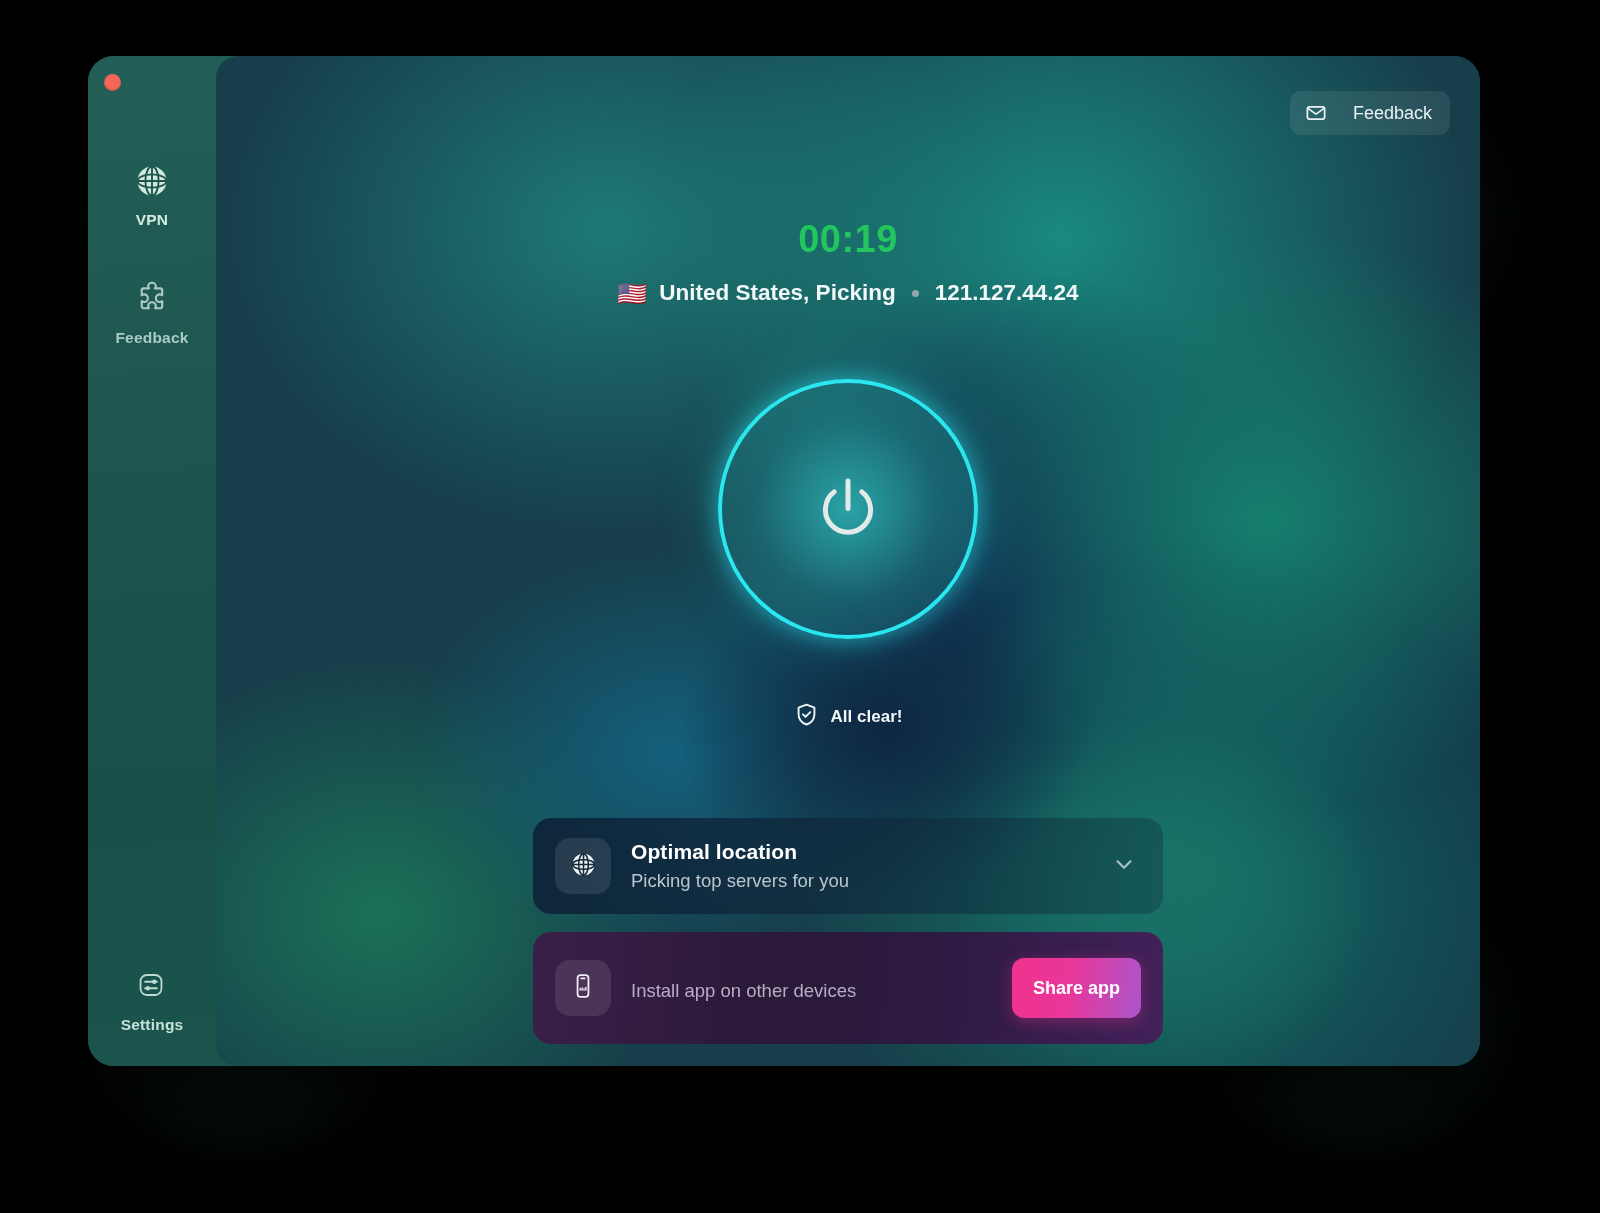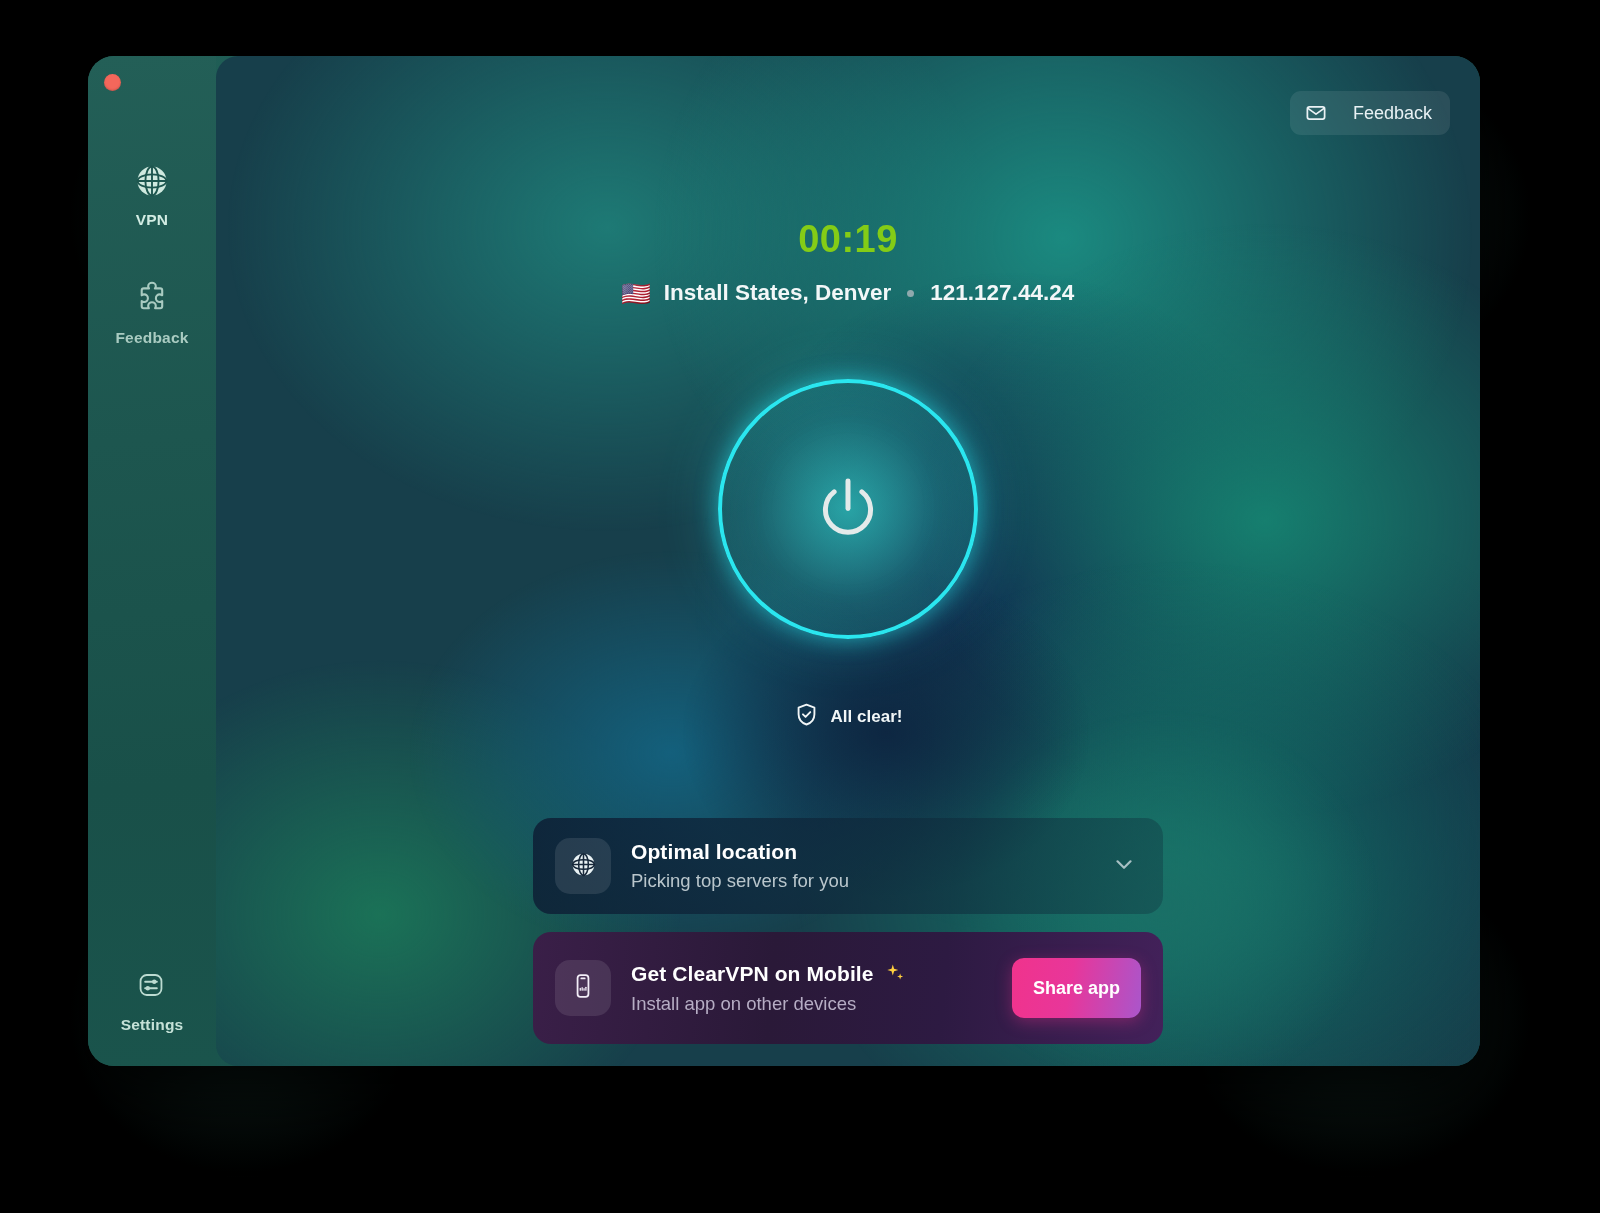--- a/index.html
+++ b/index.html
@@ -133,21 +133,21 @@
     cursor: pointer;
   }
   #feedback-btn svg { display:block; }
 
   
   .hero { position: absolute; left: 0; right: 0; top: 0; text-align: center; }
   .timer {
     margin-top: 164px;
     font-size: 38px;
     font-weight: 700;
-    color: #84cc16;
+    color: #22c55e;
     letter-spacing: .5px;
     line-height: 1;
   }
   .meta {
     margin-top: 22px;
     display: flex;
     align-items: center;
     justify-content: center;
     gap: 12px;
     font-size: 22.5px;
@@ -354,21 +354,21 @@
               <path d="M3.6 7.2 12 13.2l8.4-6"></path>
             </svg>
           </span>
           <span>Feedback</span>
         </button>
 
         <div class="hero">
           <div class="timer">00:19</div>
           <div class="meta">
             <span class="flag">🇺🇸</span>
-            <span>Install States, Denver</span>
+            <span>United States, Picking</span>
             <span class="dot"></span>
             <span>121.127.44.24</span>
           </div>
         </div>
 
         <div id="power-wrap">
           <div id="power-glow"></div>
           <div id="power-button">
             <span>
               <svg viewBox="0 0 64 64" width="76" height="76" fill="none" stroke="#e4eaea" stroke-width="4.2" stroke-linecap="round">
@@ -427,29 +427,20 @@
                   <g stroke-width="1.4">
                     <line x1="13.1" y1="18.6" x2="13.1" y2="20.4"></line>
                     <line x1="15.1" y1="17.8" x2="15.1" y2="20.4"></line>
                     <line x1="17.1" y1="18.9" x2="17.1" y2="20.4"></line>
                     <line x1="19.1" y1="17.4" x2="19.1" y2="20.4"></line>
                   </g>
                 </svg>
               </span>
             </div>
             <div class="card-text">
-              <div class="card-title">
-                <span>Get ClearVPN on Mobile</span>
-                <span class="sparkle">
-                  <svg viewBox="0 0 24 24" width="22" height="22" fill="#ffcf3f">
-                    <path d="M9.6 2.8 11 7.4 15.6 8.8 11 10.2 9.6 14.8 8.2 10.2 3.6 8.8 8.2 7.4z"></path>
-                    <path d="M17.6 12.6 18.4 15.1 20.9 15.9 18.4 16.7 17.6 19.2 16.8 16.7 14.3 15.9 16.8 15.1z"></path>
-                  </svg>
-                </span>
-              </div>
               <div class="card-sub">Install app on other devices</div>
             </div>
             <button id="share-app-btn">Share app</button>
           </div>
 
         </div>
 
       </div>
     </div>
   </div>

